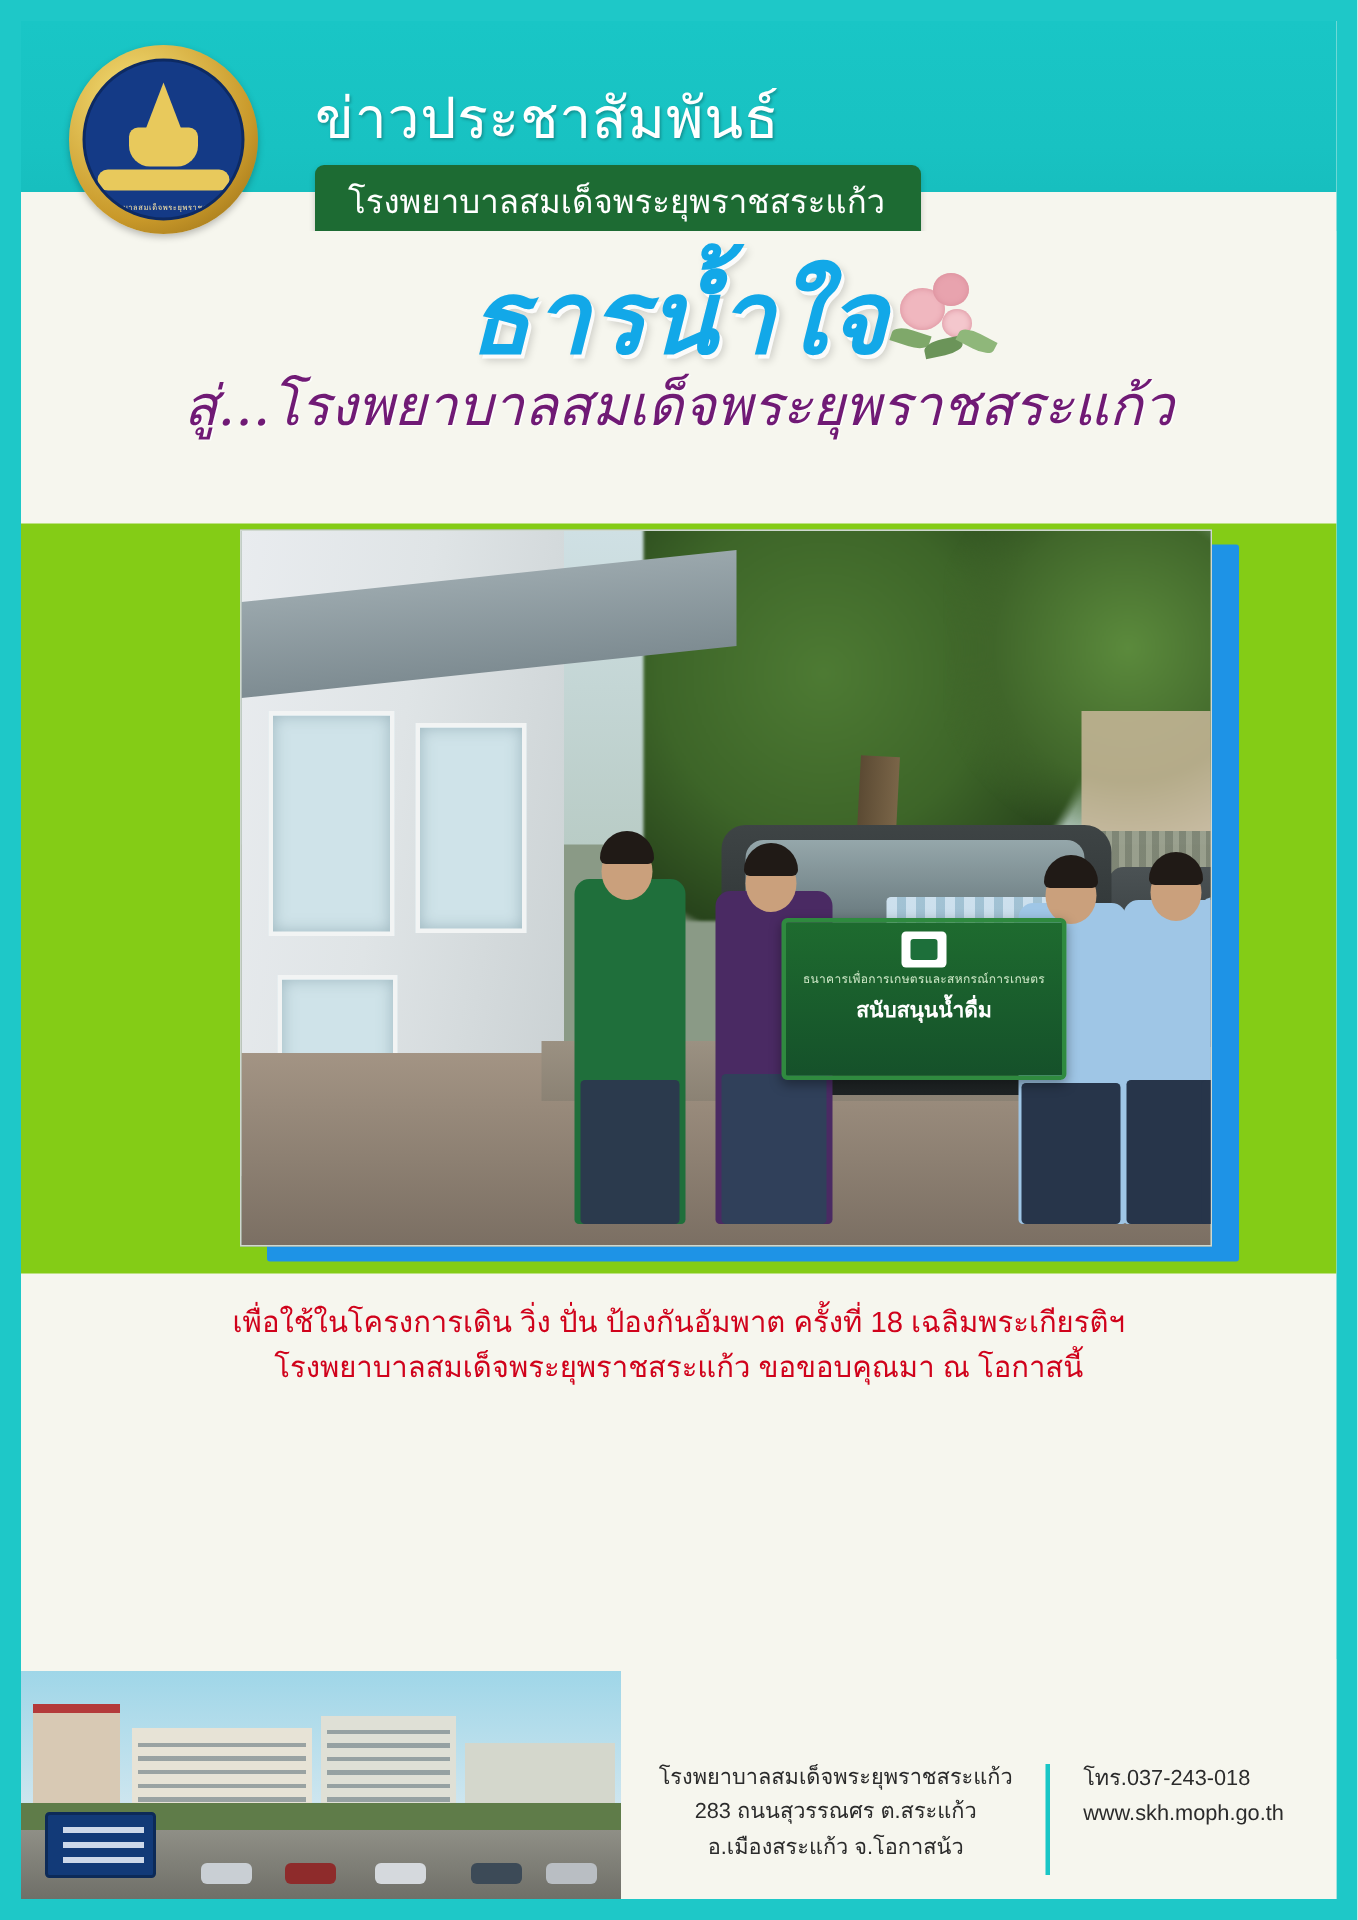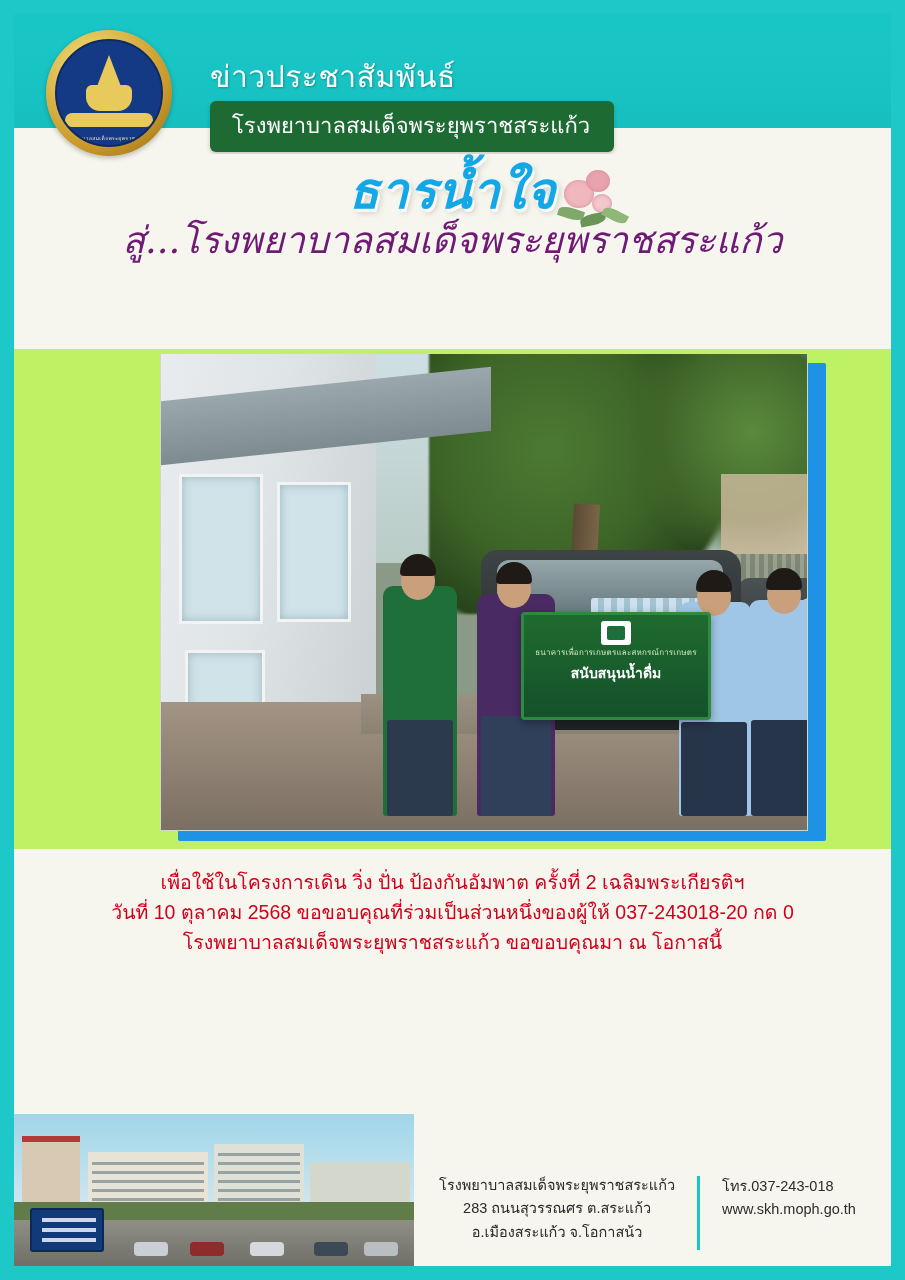--- a/index.html
+++ b/index.html
@@ -86,21 +86,21 @@
     font-size: 5px;
     color: #ffe9a8;
     letter-spacing: .4px;
   }
 
   .header-titles {
     position: absolute;
     left: 196px; top: 46px;
   }
   .header-title-1 {
-    font-size: 30px;
+    font-size: 38px;
     color: #ffffff;
     text-shadow: 1px 1px 2px rgba(0,0,0,.25);
     letter-spacing: .5px;
     line-height: 1.1;
   }
   .header-pill {
     display: inline-block;
     margin-top: 8px;
     background: #1d6b33;
     color: #ffffff;
@@ -113,25 +113,25 @@
   
   .headline-area {
     position: relative;
     height: 195px;
     background: #f6f6ee;
     text-align: center;
   }
   .headline-main {
     display: inline-block;
     position: relative;
-    margin-top: 12px;
+    margin-top: 24px;
     font-family: "DejaVu Serif", serif;
     font-style: italic;
     font-weight: bold;
-    font-size: 50px;
+    font-size: 68px;
     line-height: 1;
     color: #12a8e8;
     text-shadow: 2px 3px 0 rgba(255,255,255,.9), 3px 4px 6px rgba(0,0,0,.18);
     letter-spacing: 1px;
     text-align: center;
   }
   .flower {
     position: absolute;
     right: -72px; top: 4px;
     width: 70px; height: 62px;
@@ -161,21 +161,21 @@
     font-style: italic;
     font-size: 37px;
     color: #701a75;
     text-shadow: 1px 1px 0 rgba(255,255,255,.8);
   }
 
   
   .photo-zone {
     position: relative;
     height: 500px;
-    background: #bef264;
+    background: #84cc16;
   }
   .photo-shadow {
     position: absolute;
     left: 164px; top: 14px;
     width: 648px; height: 478px;
     background: #1e93e6;
     border-radius: 2px;
   }
   .photo {
     position: absolute;
@@ -455,22 +455,21 @@
 
         <div class="ph-sign">
           <div class="sign-logo"></div>
           <div class="l1">ธนาคารเพื่อการเกษตรและสหกรณ์การเกษตร</div>
           <div class="l3">สนับสนุนน้ำดื่ม</div>
         </div>
       </div>
     </div>
 
     <div class="caption">
-      <div>เพื่อใช้ในโครงการเดิน  วิ่ง  ปั่น  ป้องกันอัมพาต  ครั้งที่  2  เฉลิมพระเกียรติฯ</div>
-      <div>วันที่  10  ตุลาคม  2568  ขอขอบคุณที่ร่วมเป็นส่วนหนึ่งของผู้ให้ 037-243018-20 กด 0</div>
+      <div>เพื่อใช้ในโครงการเดิน  วิ่ง  ปั่น  ป้องกันอัมพาต  ครั้งที่  18  เฉลิมพระเกียรติฯ</div>
       <div>โรงพยาบาลสมเด็จพระยุพราชสระแก้ว  ขอขอบคุณมา  ณ  โอกาสนี้</div>
     </div>
 
     <div class="footer">
       <div class="footer-photo">
         <div class="fp-sky"></div>
         <div class="fp-b1"></div>
         <div class="fp-b2"></div>
         <div class="fp-b3"></div>
         <div class="fp-b4"></div>

